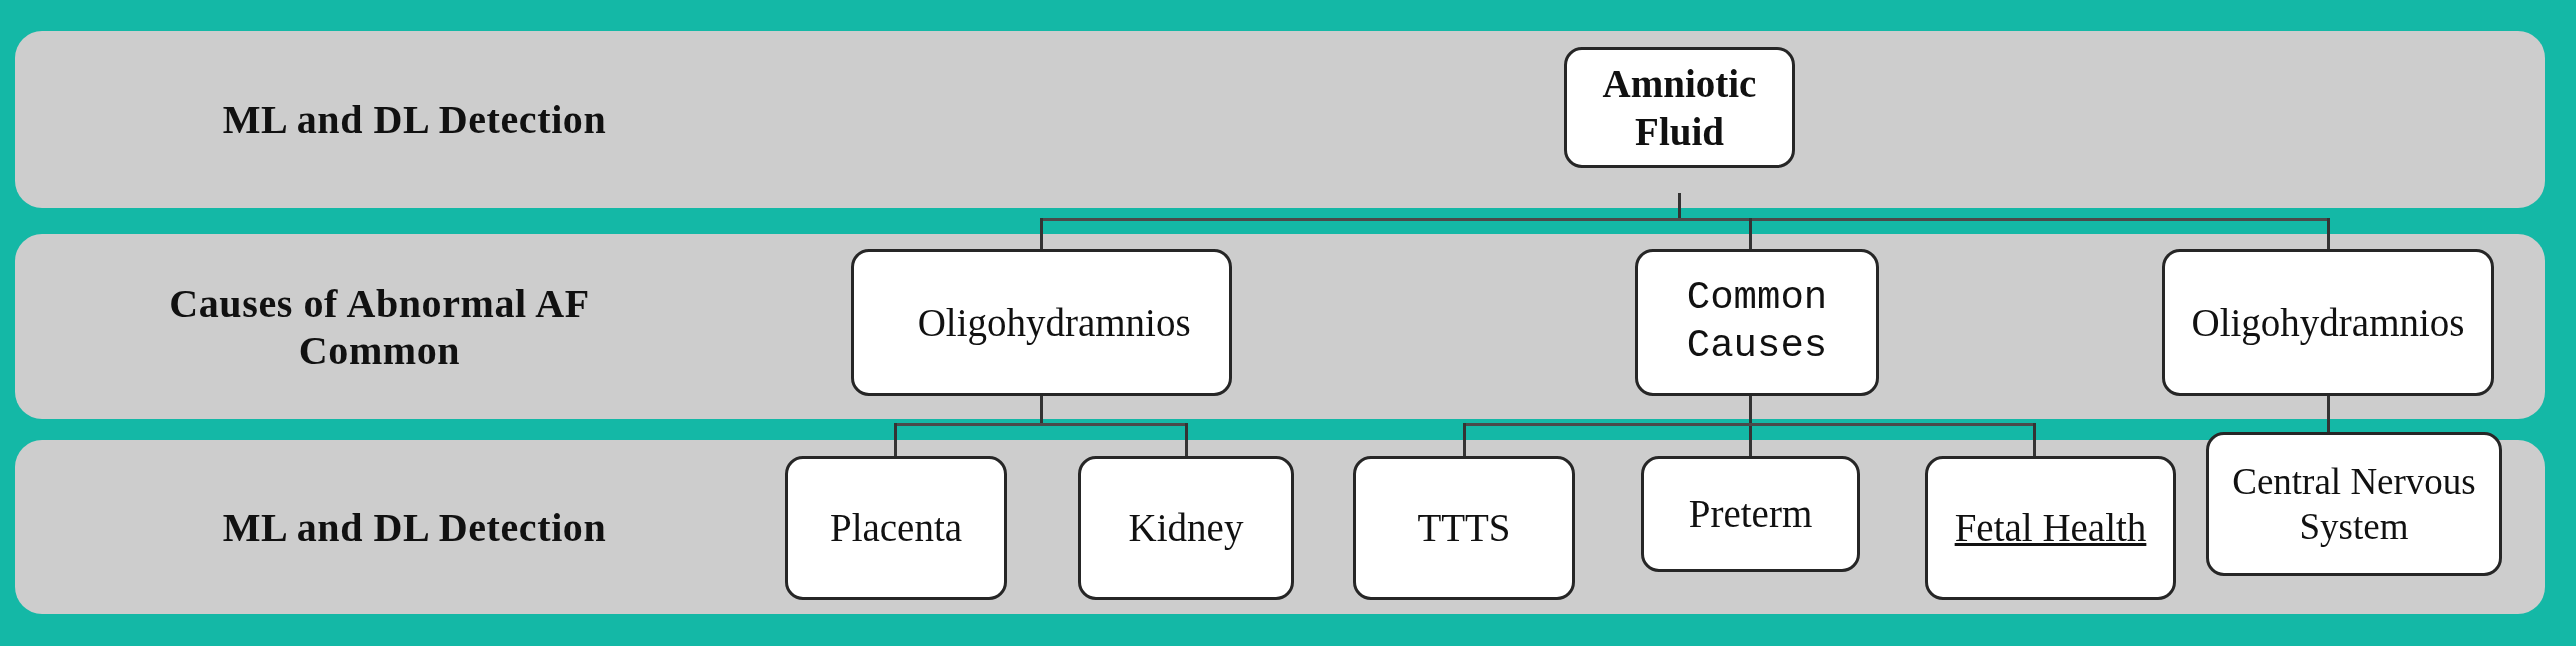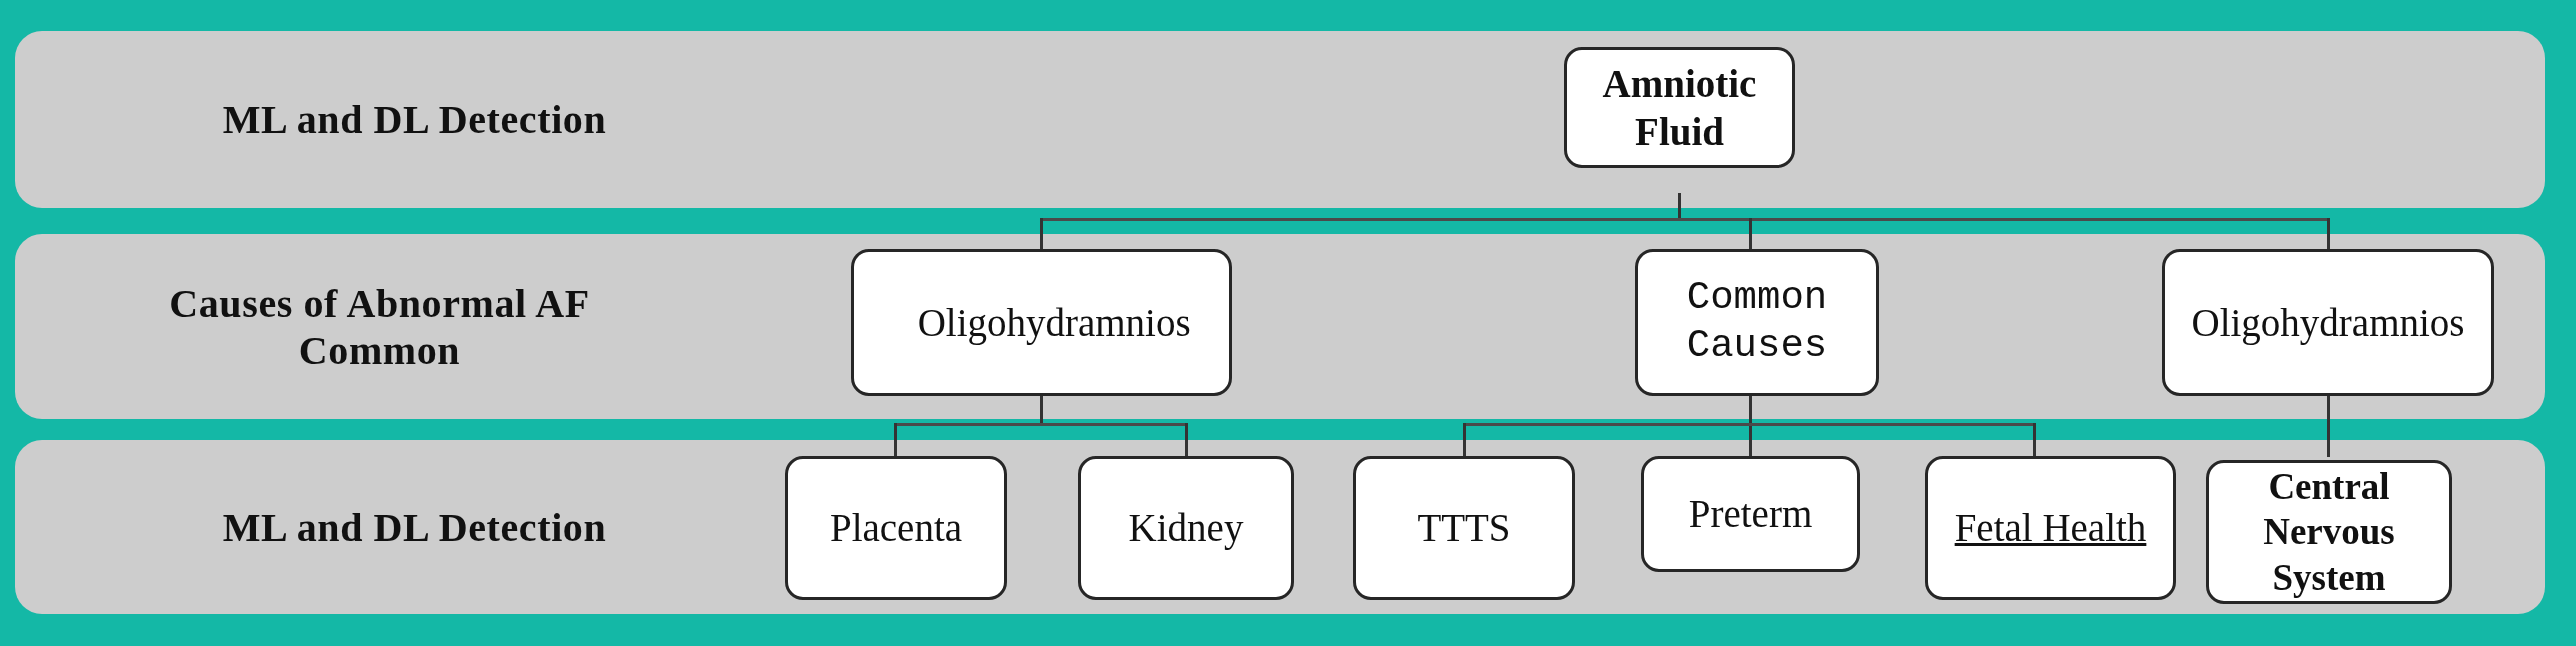--- a/index.html
+++ b/index.html
@@ -54,16 +54,16 @@
 
   <div class="node" style="left:851px;top:249px;width:381px;height:147px;padding-left:36px;">Oligohydramnios</div>
   <div class="node" style="left:1635px;top:249px;width:244px;height:147px;font-family:Liberation Mono, monospace;">Common Causes</div>
   <div class="node" style="left:2162px;top:249px;width:332px;height:147px;">Oligohydramnios</div>
 
   <div class="node" style="left:785px;top:456px;width:222px;height:144px;">Placenta</div>
   <div class="node" style="left:1078px;top:456px;width:216px;height:144px;">Kidney</div>
   <div class="node" style="left:1353px;top:456px;width:222px;height:144px;">TTTS</div>
   <div class="node" style="left:1641px;top:456px;width:219px;height:116px;">Preterm</div>
   <div class="node" style="left:1925px;top:456px;width:251px;height:144px;text-decoration:underline;">Fetal Health</div>
-  <div class="node" style="left:2206px;top:460px;width:246px;height:144px;font-size:37px;font-weight:bold;">Central Nervous System</div>
+  <div class="node" style="left:2206px;top:432px;width:296px;height:144px;font-size:37px;">Central Nervous System</div>
 
 </div>
 
 
 </body></html>

